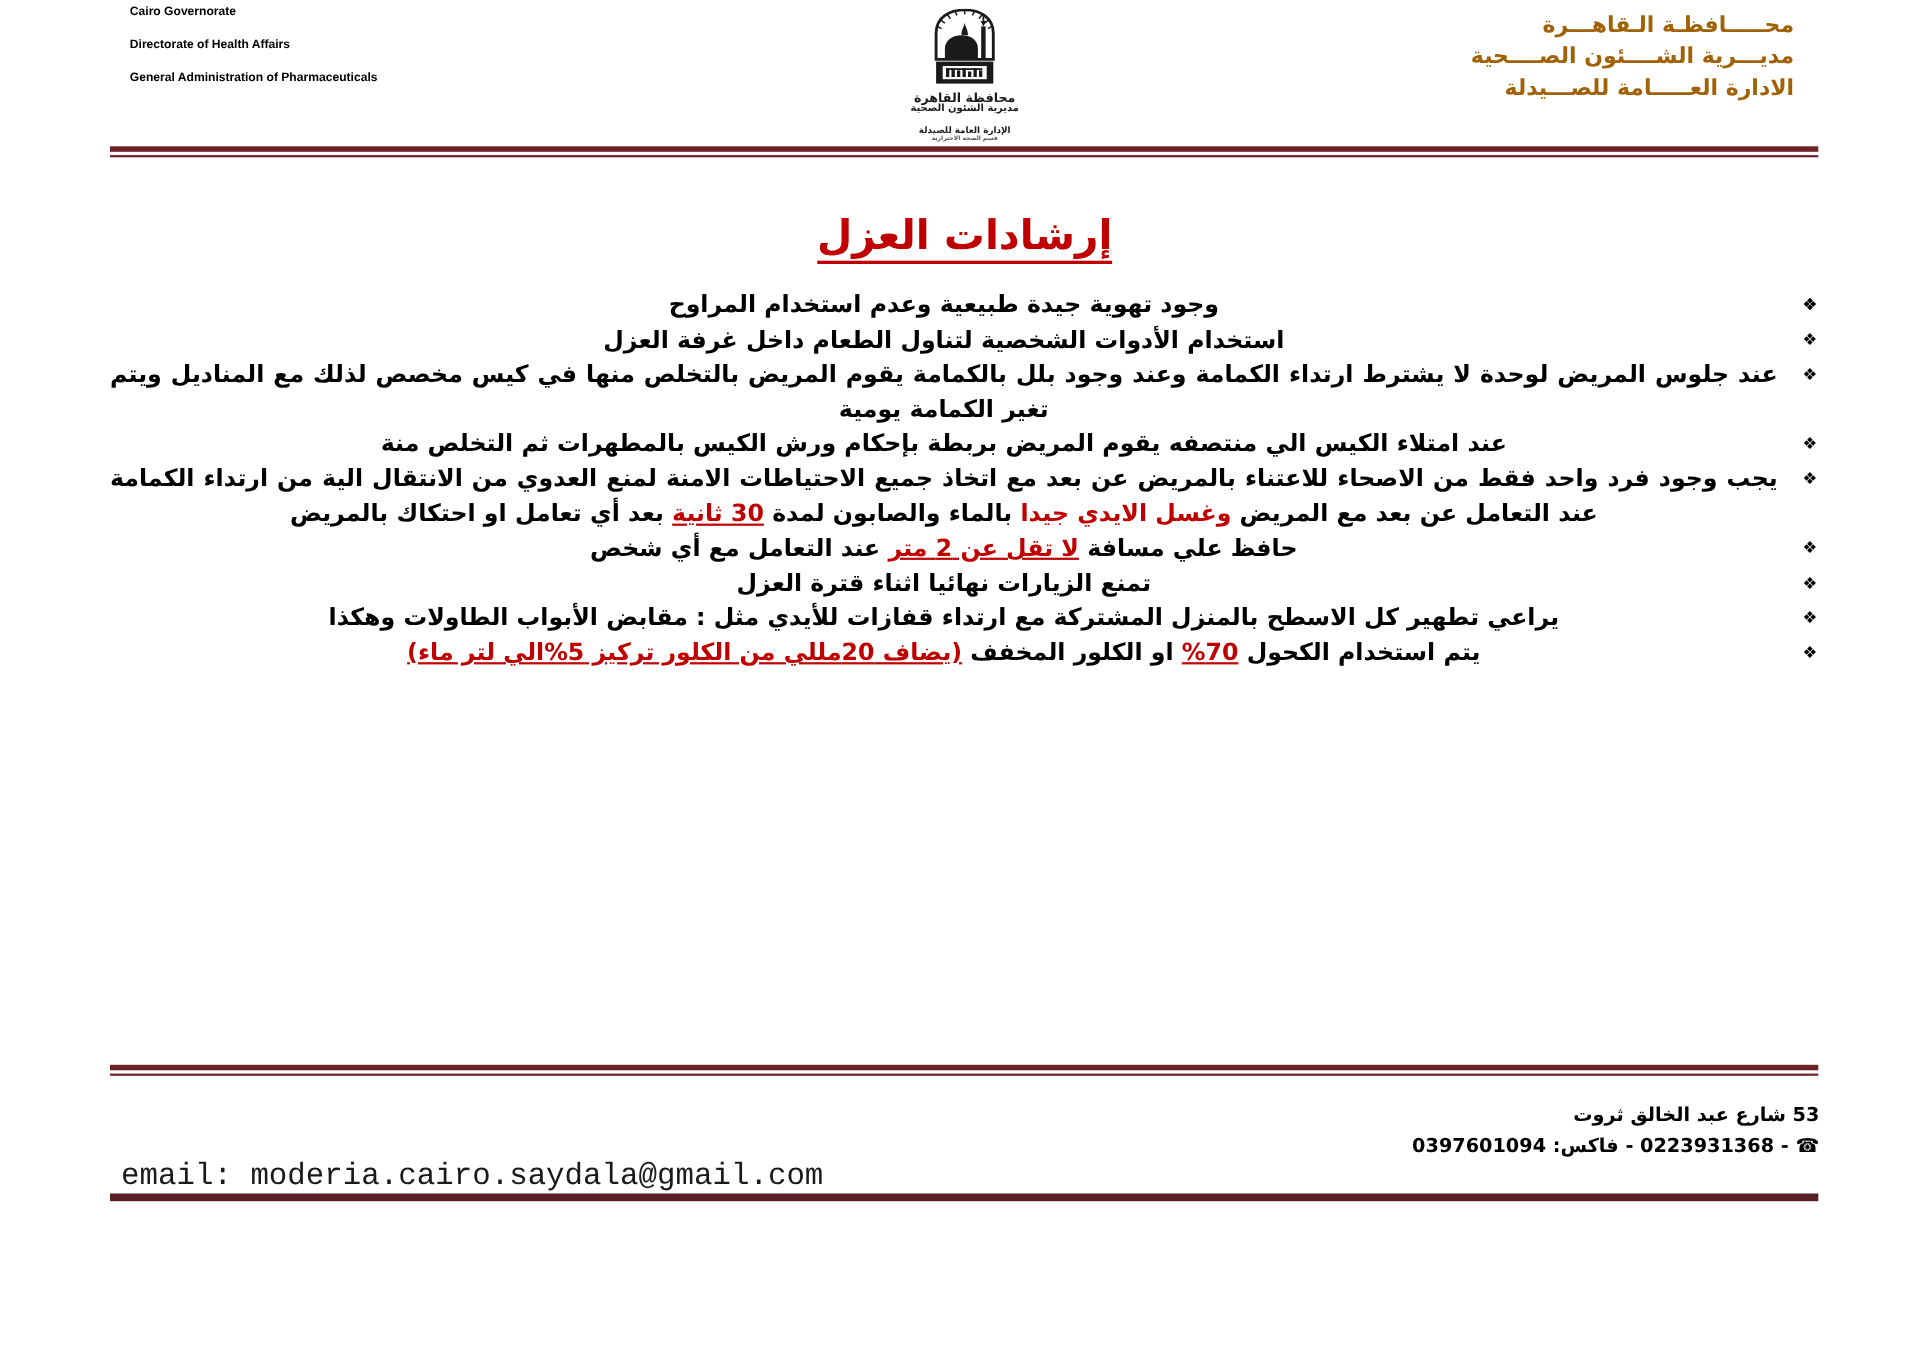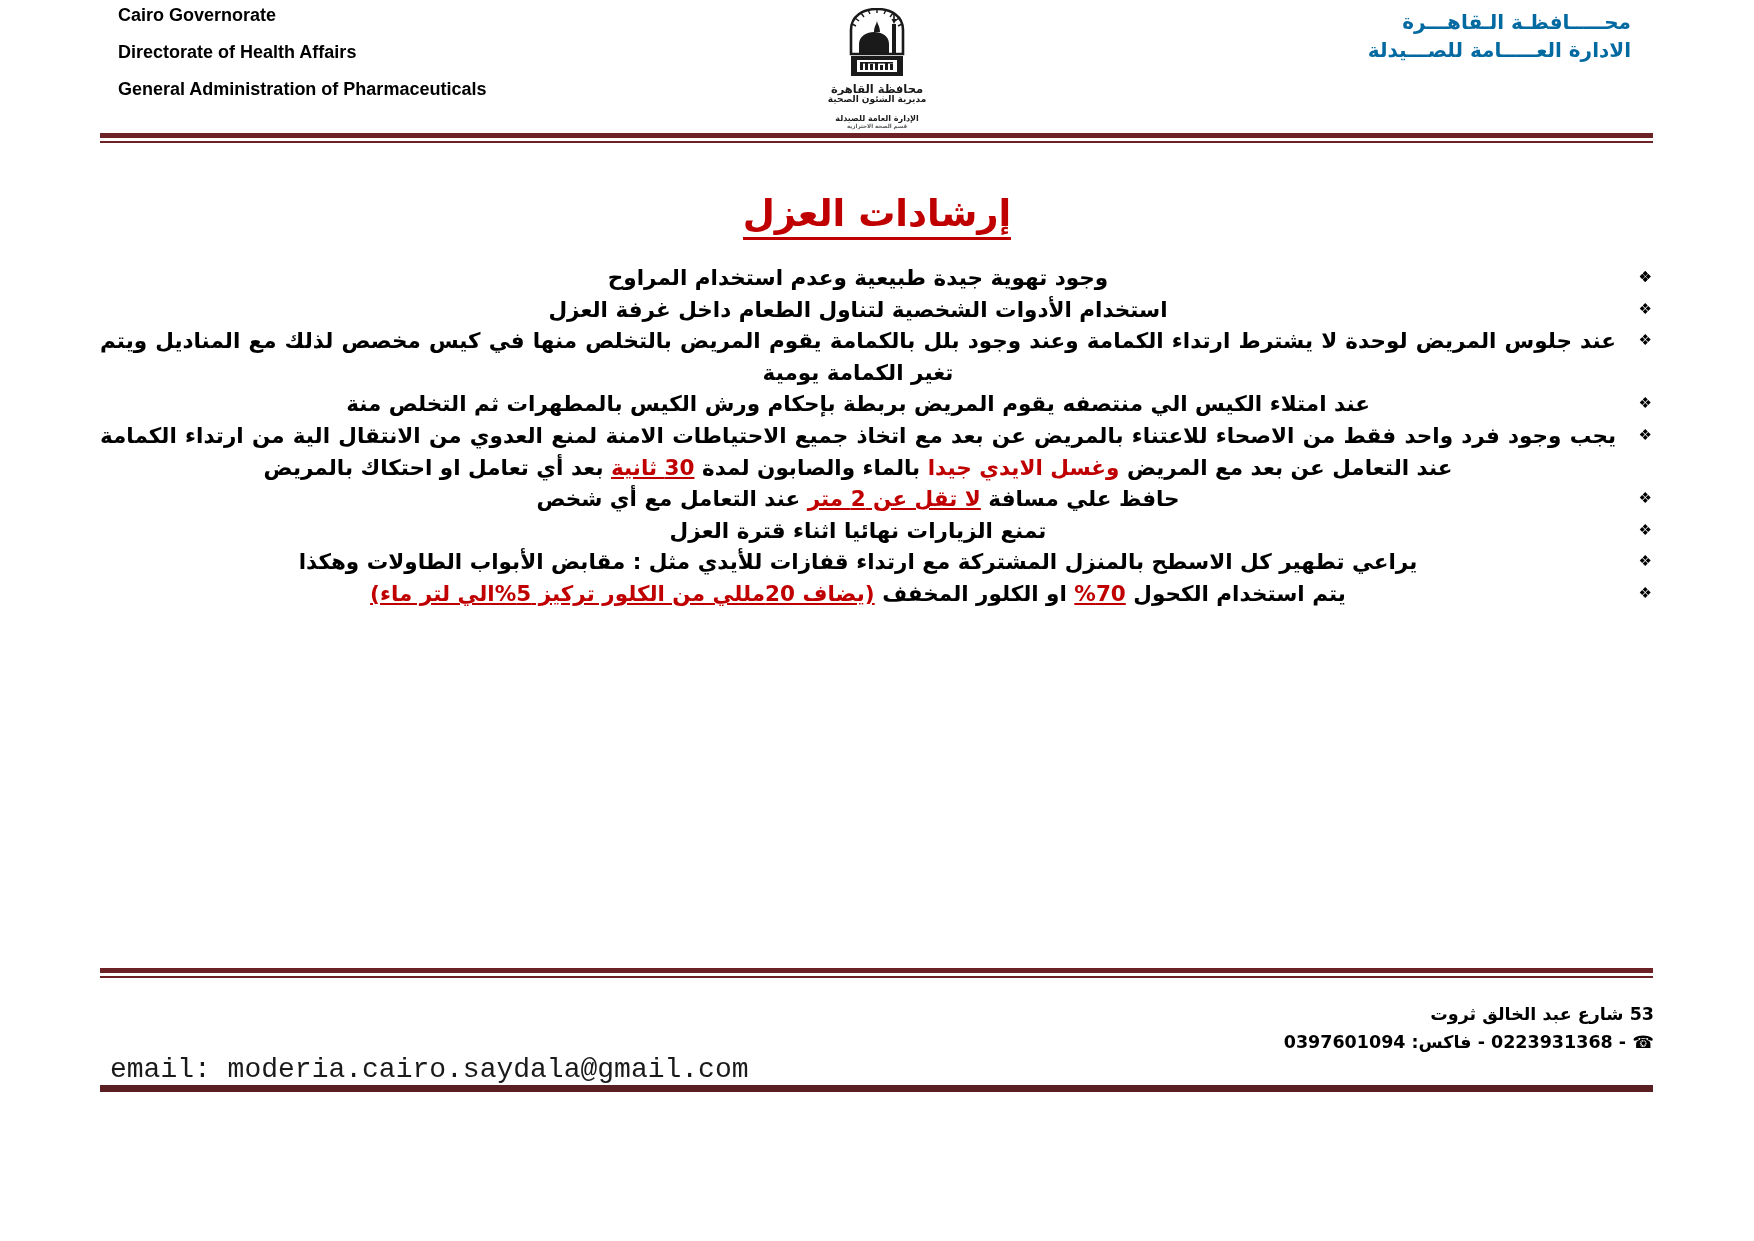--- a/index.html
+++ b/index.html
@@ -35,40 +35,40 @@
 
   .header-left {
     position: absolute;
     left: 118px;
     top: 6px;
     width: 540px;
   }
   .header-left .line {
     font-family: "Liberation Sans", "DejaVu Sans", sans-serif;
     font-weight: bold;
-    font-size: 18px;
+    font-size: 11px;
     color: #000;
     line-height: 1.0;
     margin-bottom: 19px;
     white-space: nowrap;
   }
 
   .header-right {
     position: absolute;
     right: 123px;
     top: 8px;
     width: 620px;
     text-align: right;
     direction: rtl;
   }
   .header-right .line {
     font-family: "DejaVu Sans", sans-serif;
     font-weight: bold;
     font-size: 20px;
-    color: #0369a1;
+    color: #a16207;
     line-height: 1.42;
     letter-spacing: 0px;
     white-space: nowrap;
   }
 
   
   .header-logo {
     position: absolute;
     left: 50%;
     transform: translateX(-50%);
@@ -284,20 +284,21 @@
       <div class="logo-caption">
         <div class="cl cl1">محافظة القاهرة</div>
         <div class="cl cl2">مديرية الشئون الصحية</div>
         <div class="cl cl3">الإدارة العامة للصيدلة</div>
         <div class="cl cl4">قسم الصحة الاحترازية</div>
       </div>
     </div>
 
     <div class="header-right">
       <div class="line">محـــــافظـة الـقاهـــرة</div>
+      <div class="line">مديـــرية الشــــئون الصــــحية</div>
       <div class="line">الادارة العـــــامة للصـــيدلة</div>
     </div>
 
     <div class="rule-header thick"></div>
     <div class="rule-header thin"></div>
   </div>
 
   <div class="doc-title">
     <span>إرشادات العزل</span>
   </div>

